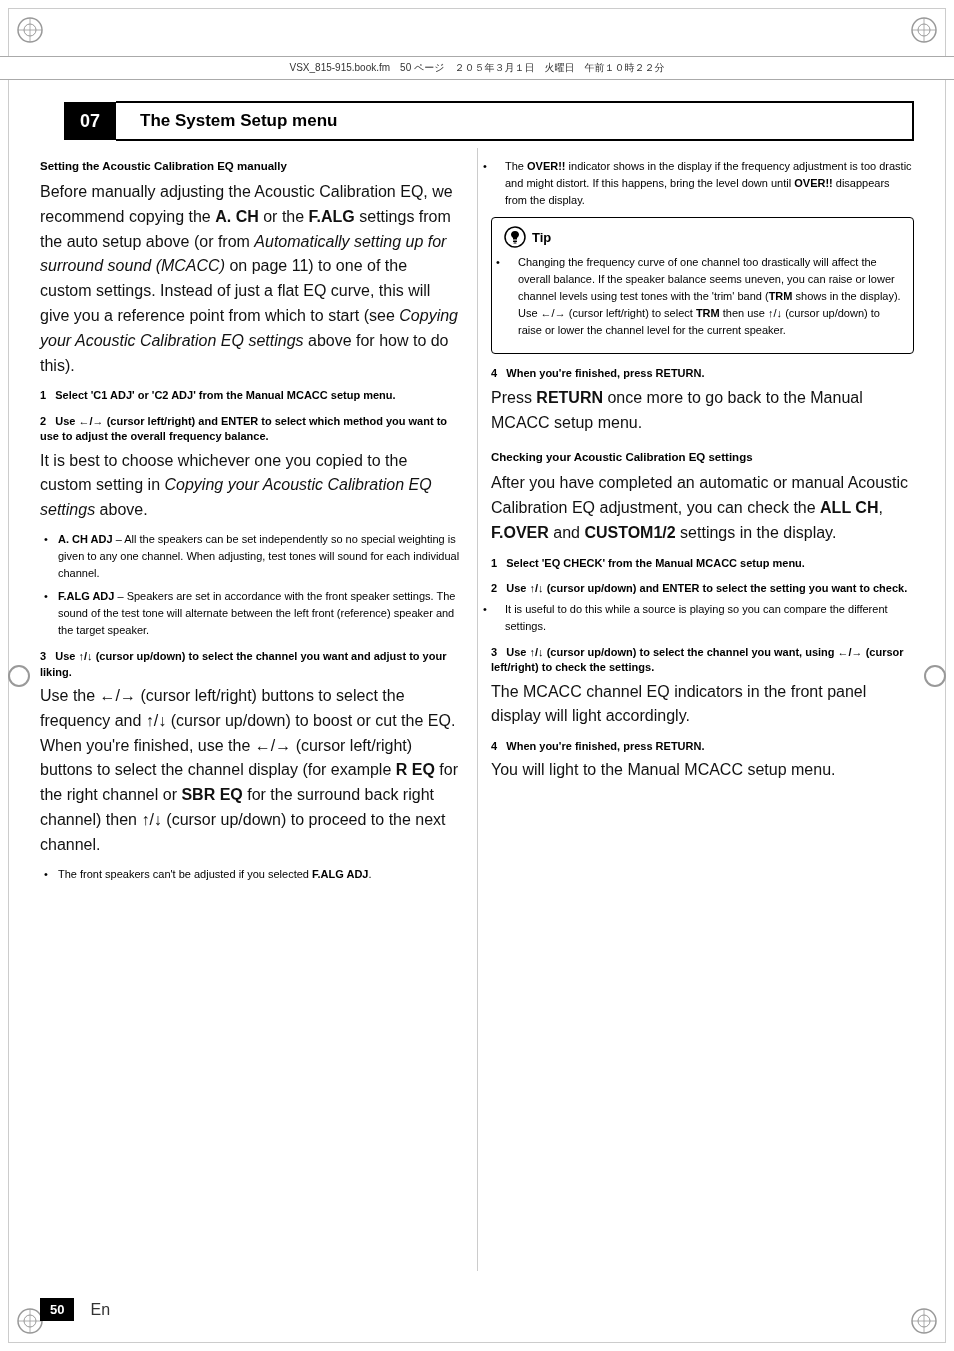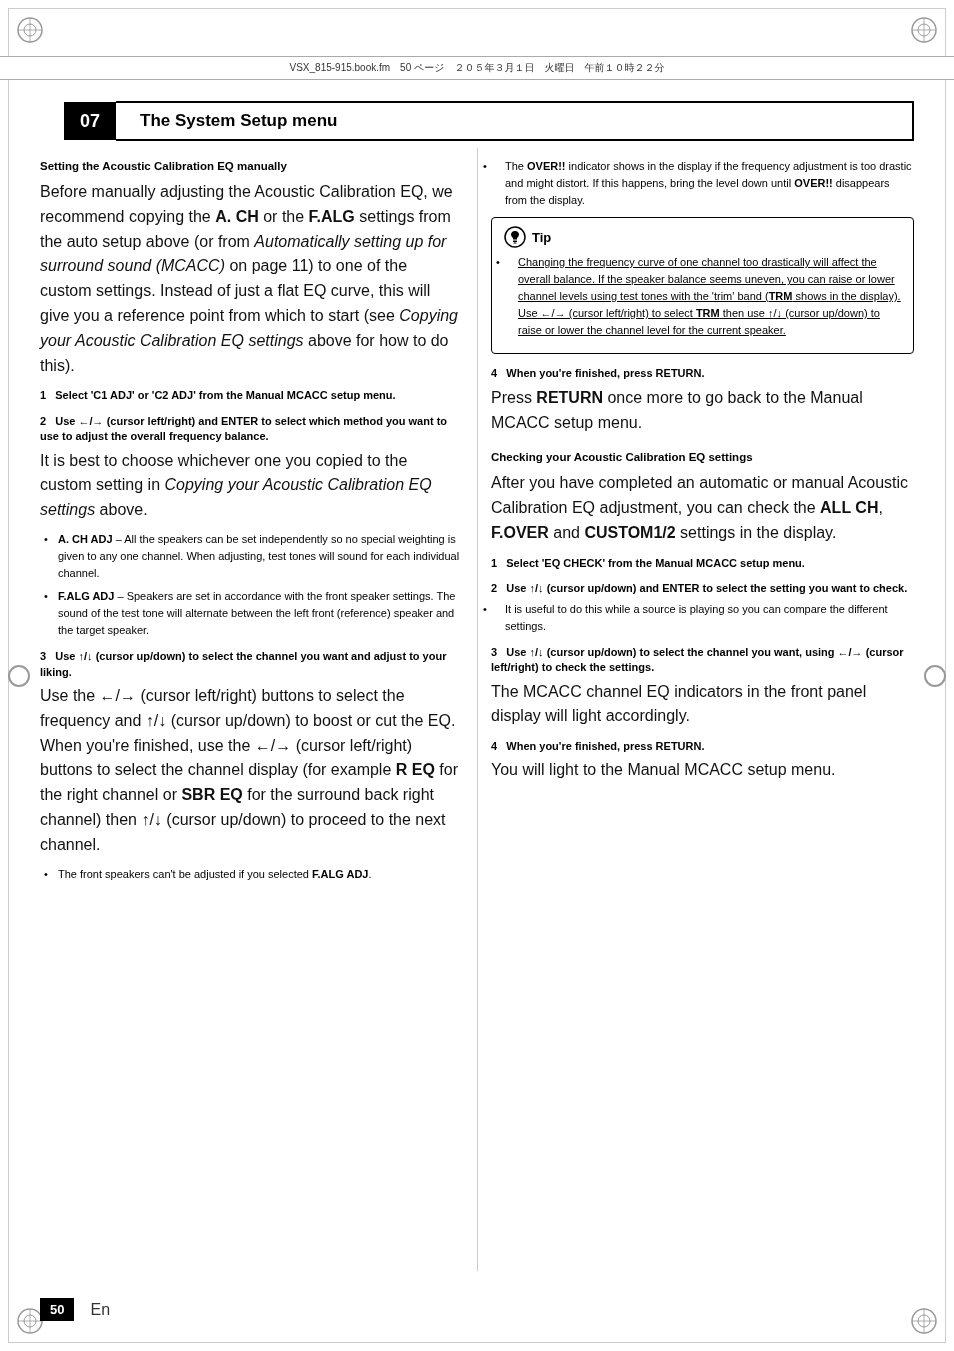--- a/index.html
+++ b/index.html
@@ -351,21 +351,21 @@
           <div class="tip-icon">
             <svg width="22" height="22" viewBox="0 0 22 22" fill="none" xmlns="http://www.w3.org/2000/svg">
               <circle cx="11" cy="11" r="10" stroke="#000" stroke-width="1.5"></circle>
               <path d="M11 5 C8.5 5 7 6.8 7 8.5 C7 10 8 11 9 12 L9 13.5 L13 13.5 L13 12 C14 11 15 10 15 8.5 C15 6.8 13.5 5 11 5Z" fill="#000"></path>
               <rect x="9" y="14.5" width="4" height="1.5" rx="0.5" fill="#000"></rect>
               <rect x="9.5" y="16.5" width="3" height="1" rx="0.5" fill="#000"></rect>
             </svg>
           </div>
           <span>Tip</span>
         </div>
-        <div class="bullet-item" style="margin-left:0; padding-left:14px;text-decoration:underline;">
+        <div class="bullet-item" style="margin-left:0; padding-left:14px;">
           Changing the frequency curve of one channel too drastically will affect the overall balance. If the speaker balance seems uneven, you can raise or lower channel levels using test tones with the 'trim' band (<b>TRM</b> shows in the display). Use ←/→ (cursor left/right) to select <b>TRM</b> then use ↑/↓ (cursor up/down) to raise or lower the channel level for the current speaker.
         </div>
       </div>
 
       <div class="step-heading">
         <b>4&nbsp;&nbsp; When you're finished, press RETURN.</b>
       </div>
 
       <div class="body-text">
         Press <b>RETURN</b> once more to go back to the Manual MCACC setup menu.

